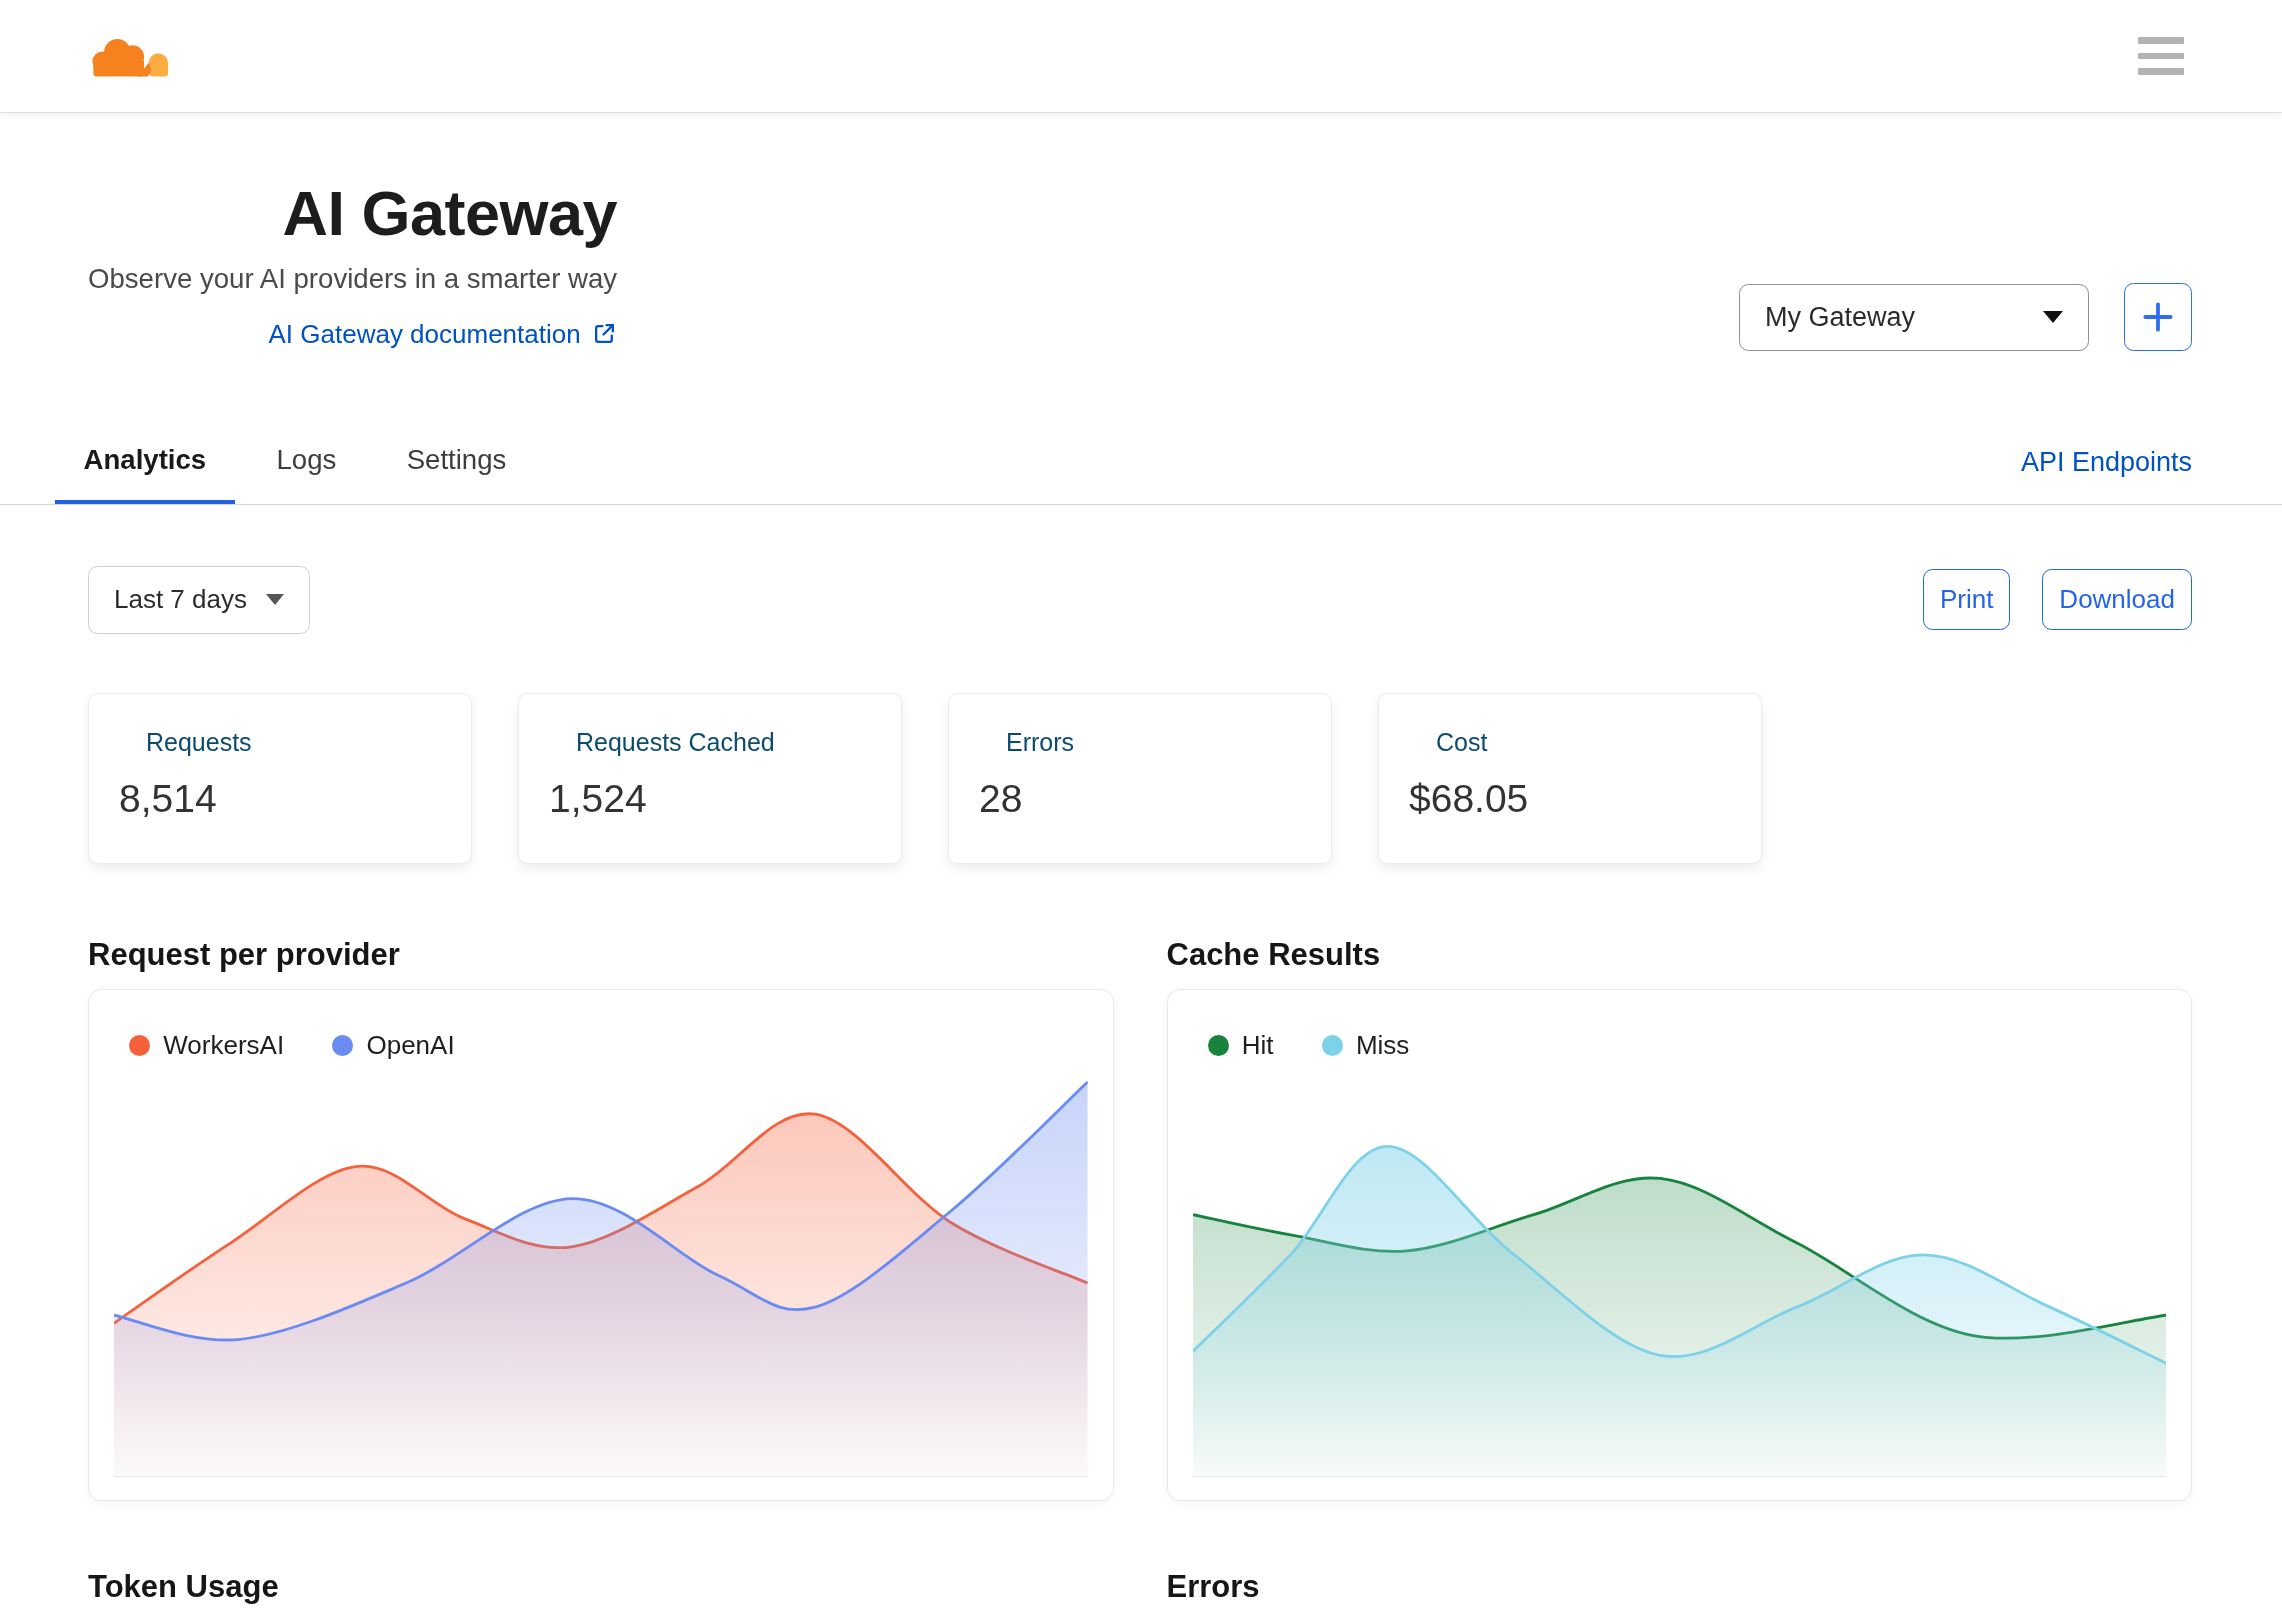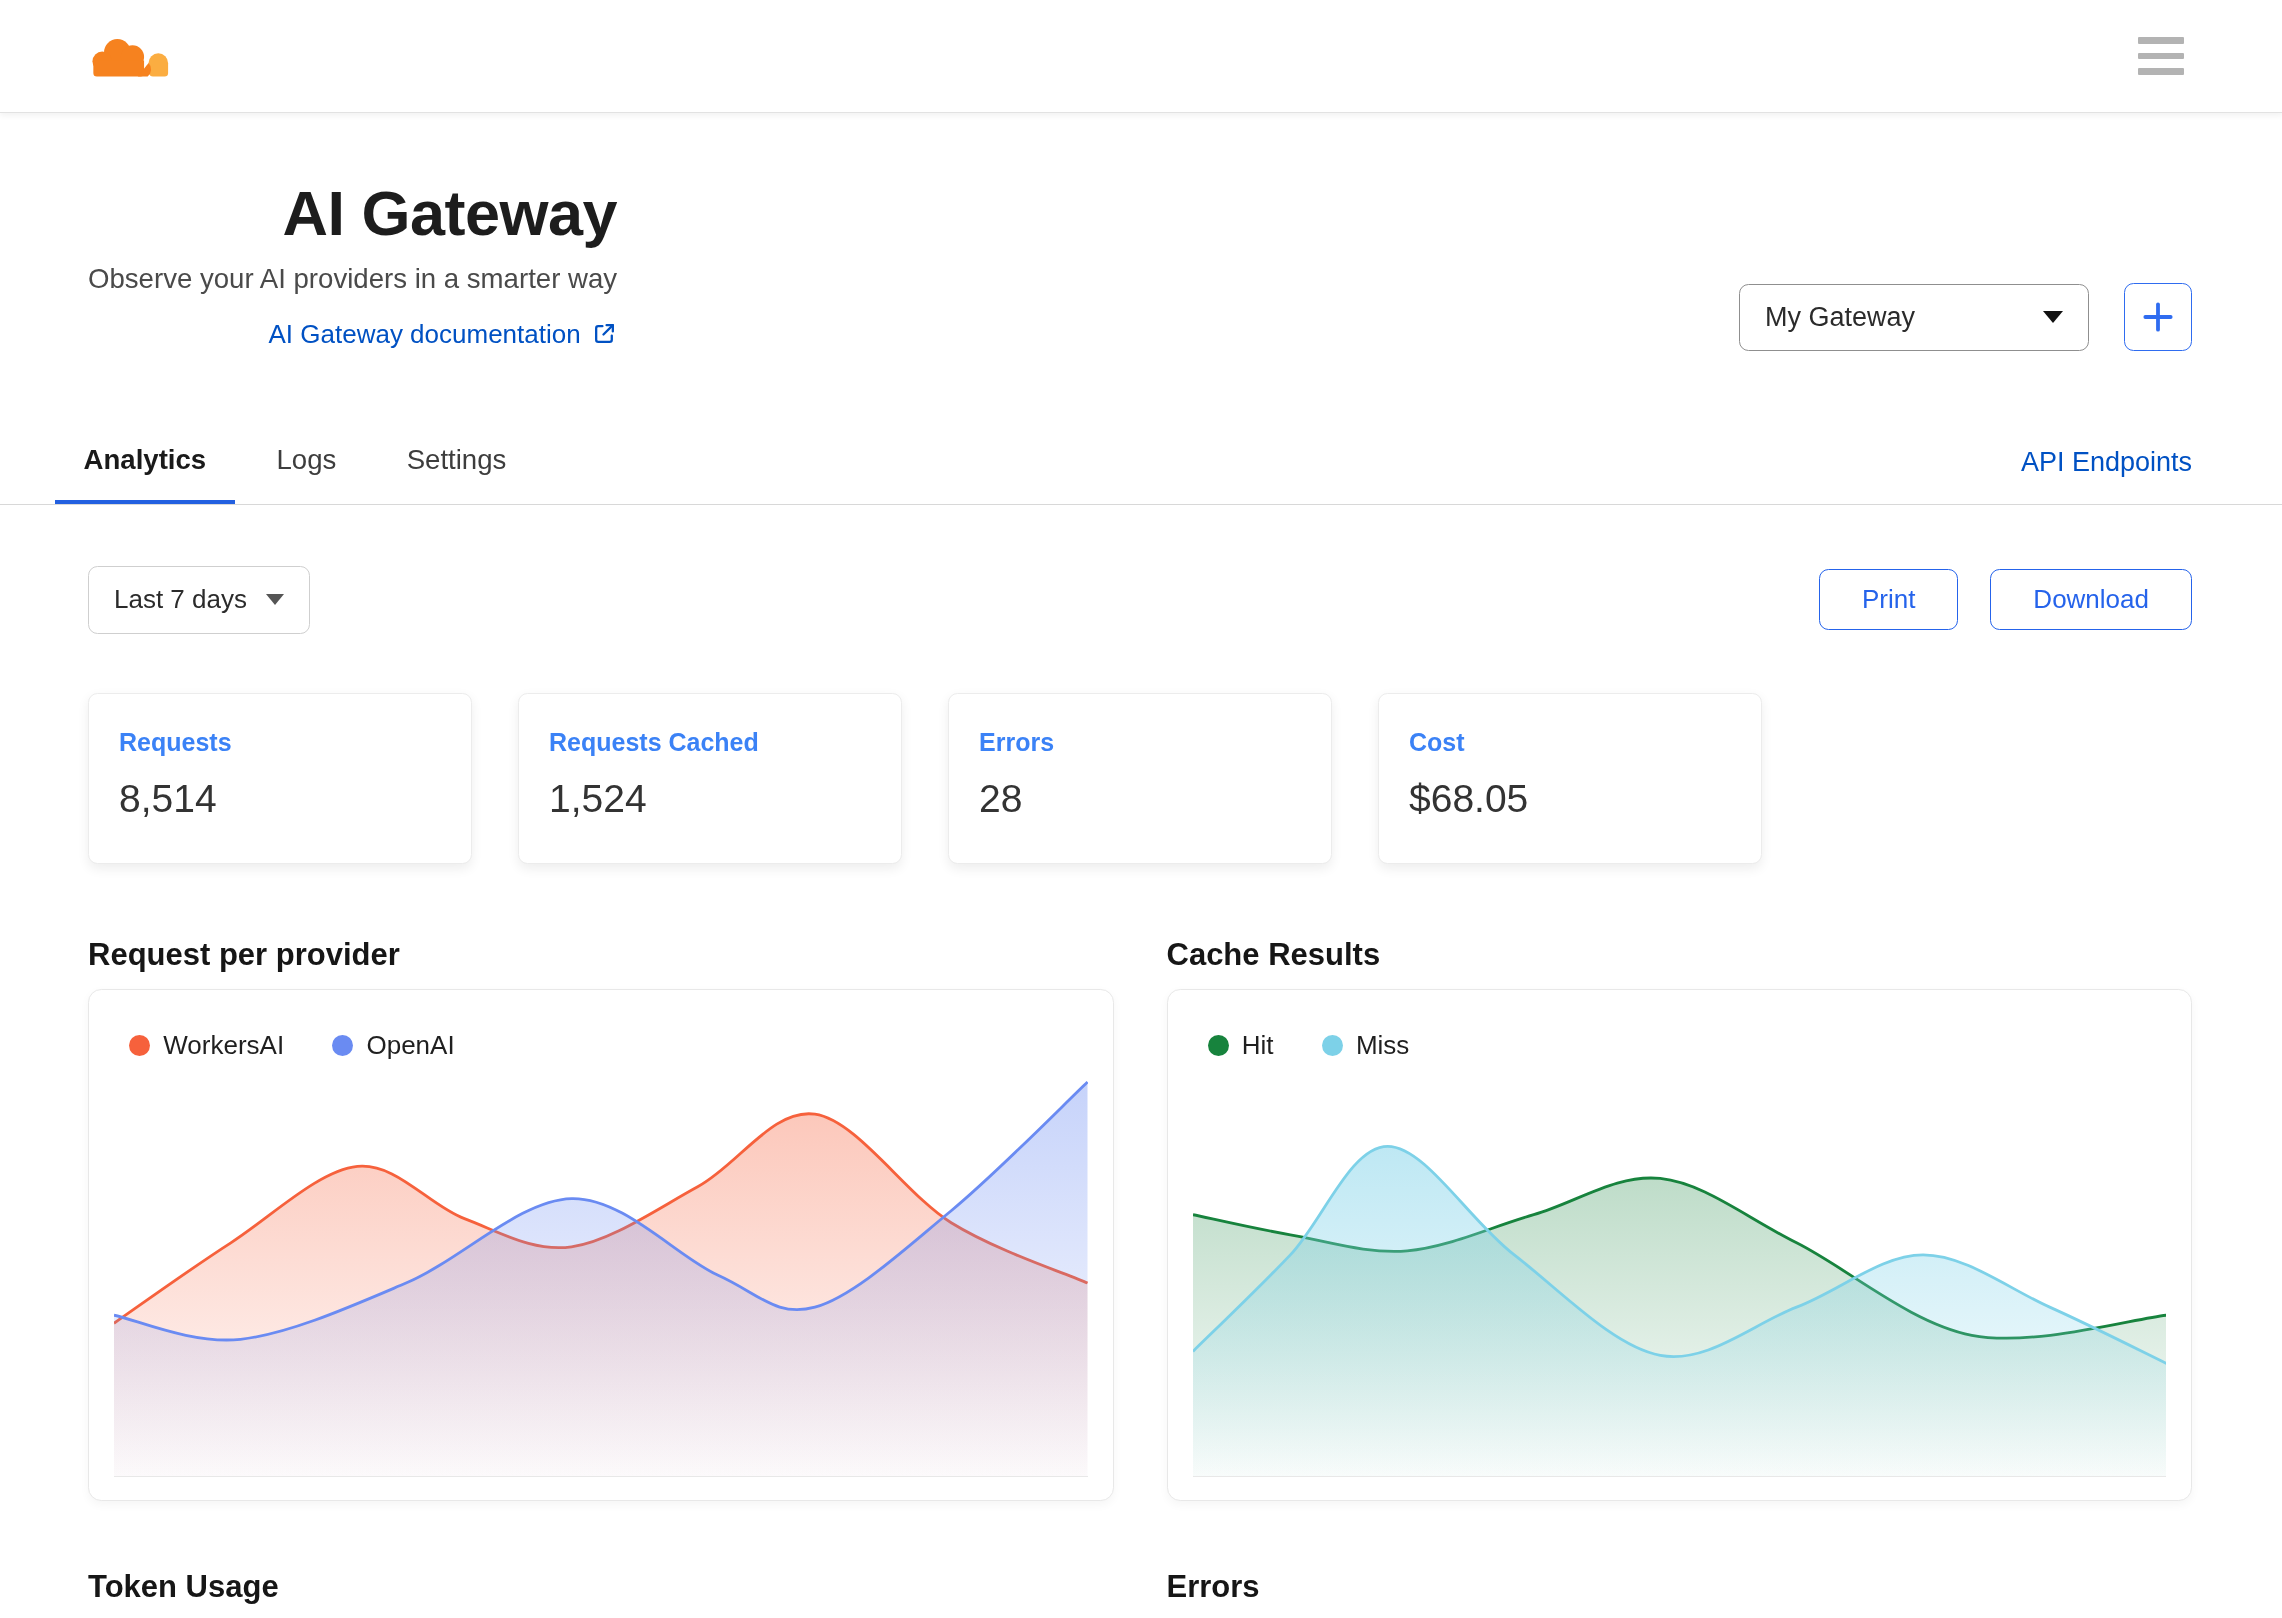--- a/index.html
+++ b/index.html
@@ -42,28 +42,28 @@
   .api-link { font-size:27px; color:#0051c3; cursor:pointer; text-decoration:none; }
 
   
   .filters { margin:61px 91px 0 88px; display:flex; justify-content:space-between; align-items:center; }
   .filter-left { display:flex; gap:21px; }
   .filter-select { height:68px; border:1.4px solid #cfcfcf; border-radius:9.5px; background:#fff;
                    display:flex; align-items:center; gap:19px; padding:0 25px; font-size:26px;
                    color:#2b2b2b; cursor:pointer; }
   .filter-right { display:flex; gap:32px; }
   .action-btn { height:61px; border:1.9px solid #2563eb; border-radius:9.5px; background:#fff;
-                color:#2563eb; font-size:26px; padding:0 42px; cursor:pointer;
+                color:#2563eb; font-size:26px; padding:0 16px; cursor:pointer;
                 font-family:"Liberation Sans", sans-serif; }
 
   
   .stats { margin:59px 91px 0 88px; display:grid; grid-template-columns:repeat(5,1fr); gap:46px; }
   .stat-card { background:#fff; border:1px solid #ececec; border-radius:9.5px; height:171px;
                padding:34px 30px; box-shadow:0 4.8px 11.4px rgba(0,0,0,0.07); }
-  .stat-label { font-size:25px; font-weight:700; color:#3b82f6; }
+  .stat-label { font-size:25px; font-weight:400; color:#0c4a6e;margin-left:27px; }
   .stat-value { margin-top:20px; font-size:39px; color:#333; }
   .stat-unit { font-size:24px; margin-left:6.7px; color:#333; }
 
   
   .charts { margin:72px 91px 0 88px; display:grid; grid-template-columns:1fr 1fr; gap:53px; }
   .section-title { font-size:31px; font-weight:700; color:#161616; line-height:38px; }
   .chart-card { margin-top:15px; background:#fff; border:1px solid #e8e8e8; border-radius:13.3px;
                 box-shadow:0 3.8px 9.5px rgba(0,0,0,0.04); padding:40px 25px 23px 25px; }
   .legend { display:flex; gap:48px; align-items:center; padding-left:15px; }
   .legend-item { display:flex; align-items:center; gap:13.3px; font-size:26px; color:#1f1f1f; }

